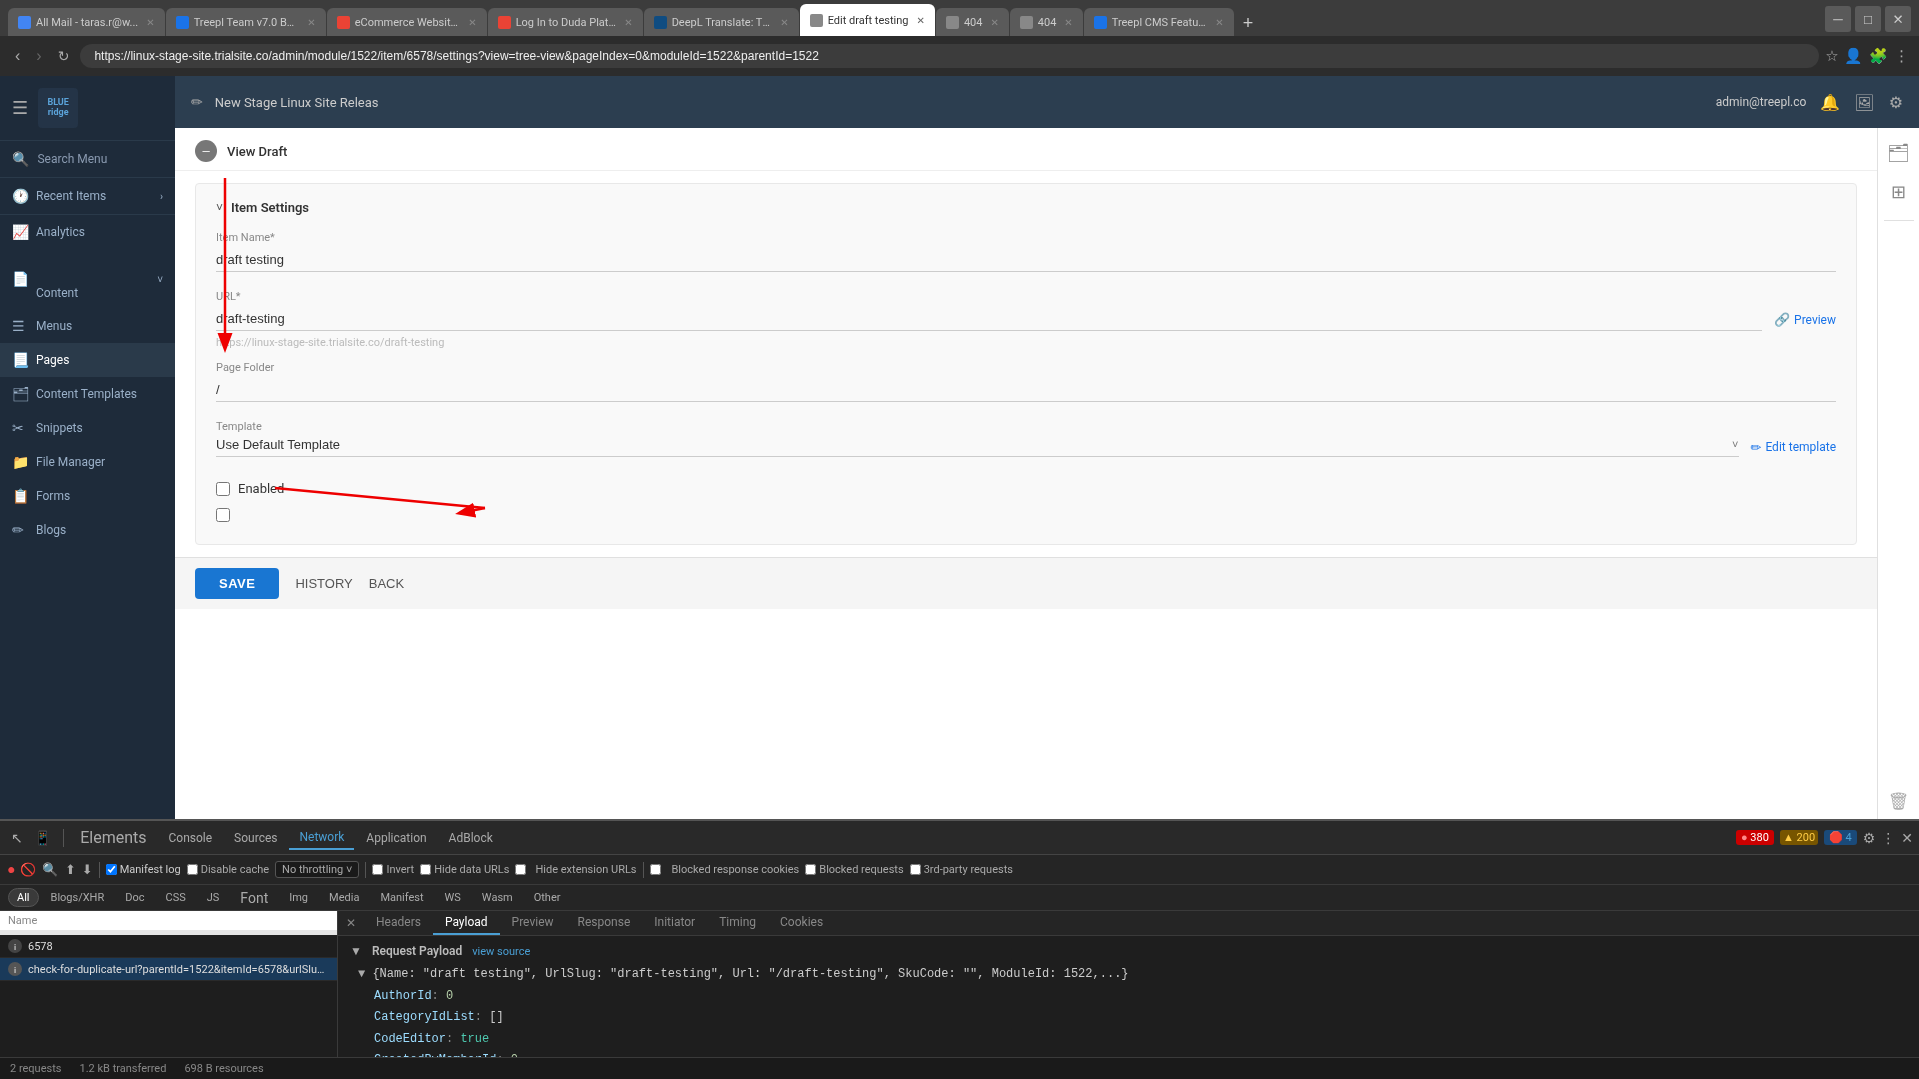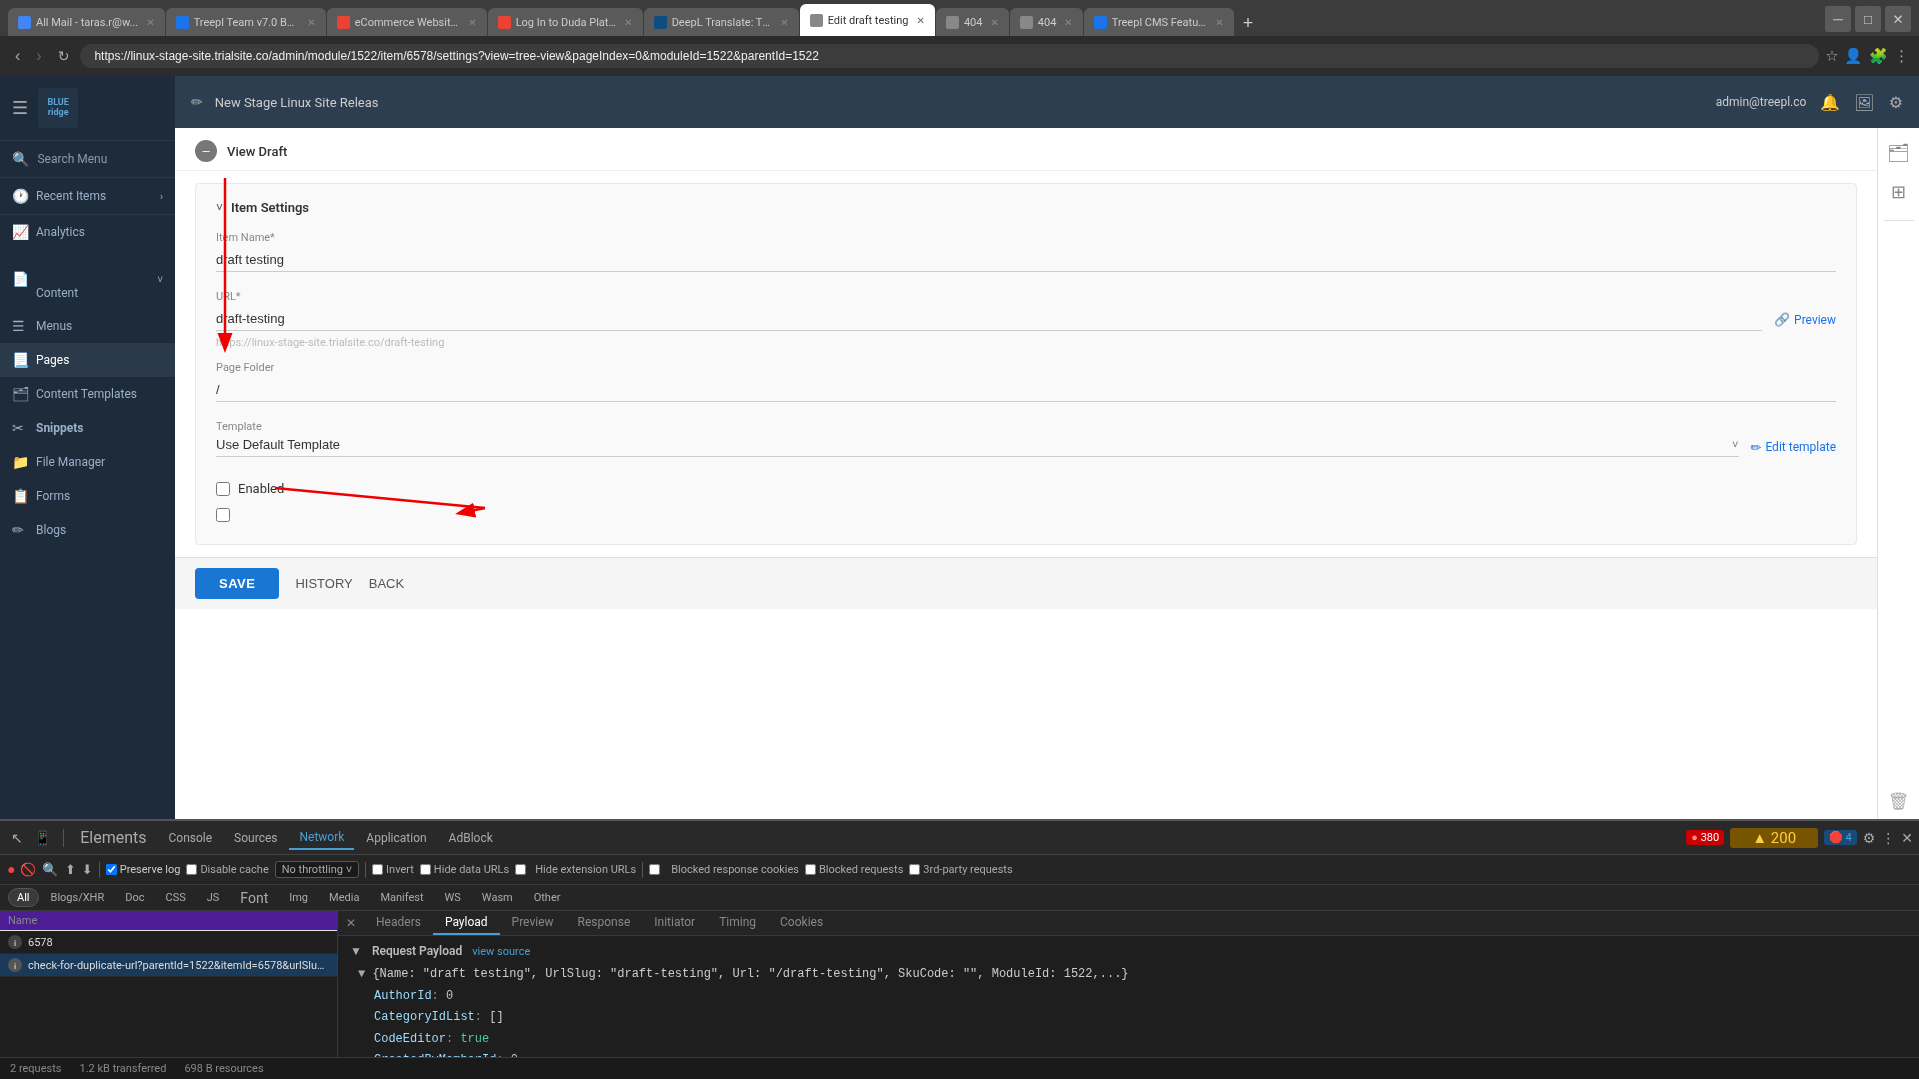--- a/index.html
+++ b/index.html
@@ -130,21 +130,21 @@
       <span style="flex:1;">Pages</span>
     </div>
 
     <div style="padding:9px 12px; display:flex; align-items:center; gap:8px; cursor:pointer; color:#9ab0c8; font-size:12px;">
       <span style="font-size:14px;width:16px;">🗂</span>
       <span style="flex:1;">Content Templates</span>
     </div>
 
     <div style="padding:9px 12px; display:flex; align-items:center; gap:8px; cursor:pointer; color:#9ab0c8; font-size:12px;">
       <span style="font-size:14px;width:16px;">✂</span>
-      <span style="flex:1;font-weight:bold;">Snippets</span>
+      <span style="flex:1;">Snippets</span>
     </div>
 
     <div style="padding:9px 12px; display:flex; align-items:center; gap:8px; cursor:pointer; color:#9ab0c8; font-size:12px;">
       <span style="font-size:14px;width:16px;">📁</span>
       <span style="flex:1;">File Manager</span>
     </div>
 
     <div style="padding:9px 12px; display:flex; align-items:center; gap:8px; cursor:pointer; color:#9ab0c8; font-size:12px;">
       <span style="font-size:14px;width:16px;">📋</span>
       <span style="flex:1;">Forms</span>
@@ -275,38 +275,38 @@
     <div style="padding:4px 10px;color:#aaa;font-size:16px;cursor:pointer;">Elements</div>
     <div style="padding:4px 10px;color:#aaa;font-size:12px;cursor:pointer;">Console</div>
     <div style="padding:4px 10px;color:#aaa;font-size:12px;cursor:pointer;">Sources</div>
     <div style="padding:4px 10px;color:#4a9fd4;font-size:12px;cursor:pointer;border-bottom:2px solid #4a9fd4;">Network</div>
     <div style="padding:4px 10px;color:#aaa;font-size:12px;cursor:pointer;">Application</div>
     <div style="padding:4px 10px;color:#aaa;font-size:12px;cursor:pointer;">AdBlock</div>
     <div style="margin-left:auto;display:flex;align-items:center;gap:6px;">
       <span style="background:#c00;color:#fff;padding:1px 5px;border-radius:3px;font-size:11px;">
         <span style="color:#f88;">●</span> <span>380</span>
       </span>
-      <span style="background:#775500;color:#ffcc44;padding:1px 22px;border-radius:3px;font-size:15px;">▲ <span>200</span></span>
+      <span style="background:#775500;color:#ffcc44;padding:1px 3px;border-radius:3px;font-size:11px;">▲ <span>200</span></span>
       <span style="background:#1a4a7a;color:#4a9fd4;padding:1px 5px;border-radius:3px;font-size:11px;">🛑 <span>4</span></span>
       <button style="background:none;border:none;color:#aaa;font-size:14px;cursor:pointer;">⚙</button>
       <button style="background:none;border:none;color:#aaa;font-size:14px;cursor:pointer;">⋮</button>
       <button style="background:none;border:none;color:#aaa;font-size:14px;cursor:pointer;">✕</button>
     </div>
   </div>
 
   <div style="background:#252525;display:flex;align-items:center;padding:3px 8px;height:30px;gap:6px;border-bottom:1px solid #3a3a3a;flex-shrink:0;flex-wrap:wrap;overflow:hidden;">
     <button style="background:none;border:none;color:#e44;font-size:13px;cursor:pointer;">⏺</button>
     <button style="background:none;border:none;color:#aaa;font-size:13px;cursor:pointer;">🚫</button>
     <button style="background:none;border:none;color:#aaa;font-size:13px;cursor:pointer;">🔍</button>
     <button style="background:none;border:none;color:#aaa;font-size:13px;cursor:pointer;">⬆</button>
     <button style="background:none;border:none;color:#aaa;font-size:13px;cursor:pointer;">⬇</button>
     <div style="width:1px;height:16px;background:#555;"></div>
     <label style="display:flex;align-items:center;gap:3px;color:#ccc;font-size:11px;cursor:pointer;">
       <input type="checkbox" checked="" style="width: 11px; height: 11px;">
-      <span>Preserve log</span>
+      <span>Manifest log</span>
     </label>
     <label style="display:flex;align-items:center;gap:3px;color:#aaa;font-size:11px;cursor:pointer;">
       <input type="checkbox" style="width: 11px; height: 11px;">
       <span>Disable cache</span>
     </label>
     <span style="color:#aaa;font-size:11px;cursor:pointer;border:1px solid #555;padding:1px 6px;border-radius:3px;background:#1a1a1a;">No throttling ˅</span>
     <div style="width:1px;height:16px;background:#555;"></div>
     <label style="display:flex;align-items:center;gap:3px;color:#aaa;font-size:11px;cursor:pointer;">
       <input type="checkbox" style="width: 11px; height: 11px;">
       <span>Invert</span>
@@ -345,21 +345,21 @@
     <div style="padding:2px 8px;border-radius:10px;font-size:11px;color:#aaa;cursor:pointer;border:1px solid transparent;">Media</div>
     <div style="padding:2px 8px;border-radius:10px;font-size:11px;color:#aaa;cursor:pointer;border:1px solid transparent;">Manifest</div>
     <div style="padding:2px 8px;border-radius:10px;font-size:11px;color:#aaa;cursor:pointer;border:1px solid transparent;">WS</div>
     <div style="padding:2px 8px;border-radius:10px;font-size:11px;color:#aaa;cursor:pointer;border:1px solid transparent;">Wasm</div>
     <div style="padding:2px 8px;border-radius:10px;font-size:11px;color:#aaa;cursor:pointer;border:1px solid transparent;">Other</div>
   </div>
 
   <div style="display:flex;flex:1;overflow:hidden;">
 
     <div style="width:338px;border-right:1px solid #3a3a3a;overflow-y:auto;flex-shrink:0;">
-      <div style="display:flex;background:#4c1d95;border-bottom:1px solid #e5e5e5;font-size:11px;color:#888;padding:3px 8px;">
+      <div style="display:flex;background:#ffffff;border-bottom:5px solid #e5e5e5;font-size:11px;color:#888;padding:3px 8px;">
         <span>Name</span>
       </div>
 
       <div style="display:flex;align-items:center;padding:4px 8px;border-bottom:1px solid #2a2a2a;cursor:pointer;">
         <div style="width:14px;height:14px;background:#444;border-radius:50%;display:flex;align-items:center;justify-content:center;font-size:8px;color:#fff;margin-right:6px;flex-shrink:0;">ℹ</div>
         <span style="font-size:11px;color:#ddd;">6578</span>
       </div>
 
       <div style="display:flex;align-items:center;padding:4px 8px;border-bottom:1px solid #2a2a2a;cursor:pointer;background:#1a3a5a;">
         <div style="width:14px;height:14px;background:#555;border-radius:50%;display:flex;align-items:center;justify-content:center;font-size:8px;color:#fff;margin-right:6px;flex-shrink:0;">ℹ</div>

